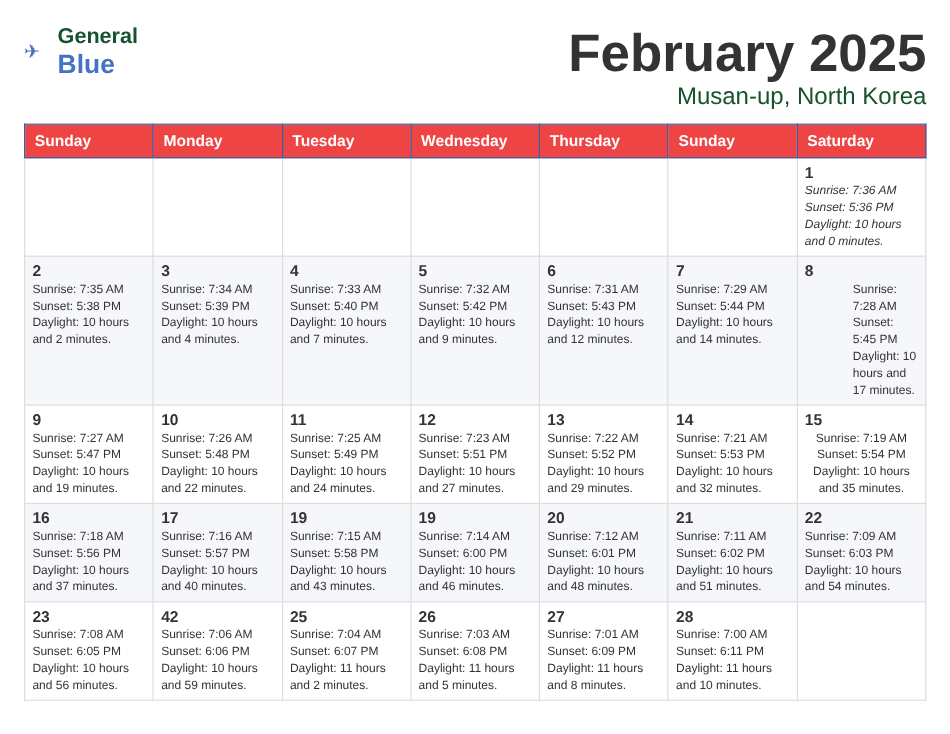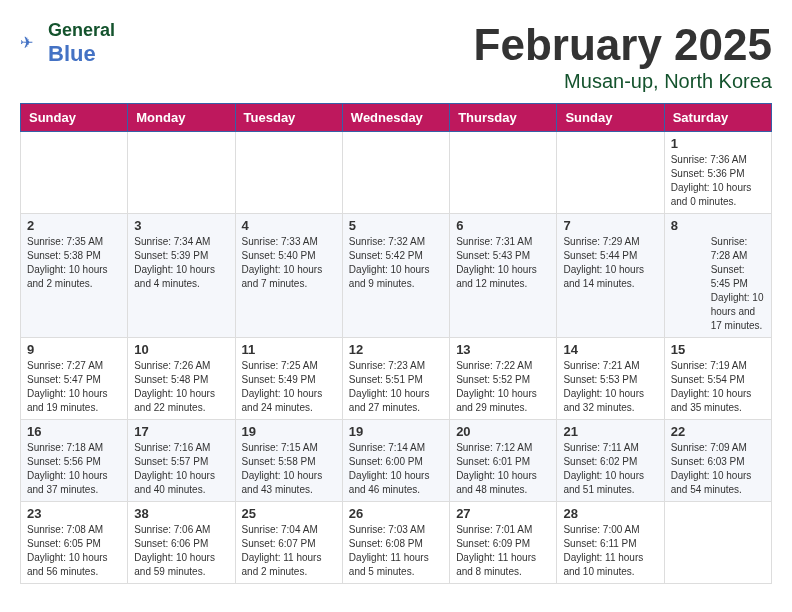--- a/index.html
+++ b/index.html
@@ -46,21 +46,21 @@
     .location-title {
       font-size: 20px;
       color: #14532d;
     }
     .calendar-table {
       width: 100%;
       border-collapse: collapse;
       border: 1px solid #ccc;
     }
     .calendar-table th {
-      background-color: #be185d;
+      background-color: #ef4444;
       color: white;
       text-align: left;
       padding: 6px 8px;
       font-size: 13px;
       font-weight: bold;
       border: 1px solid #3560a8;
     }
     .calendar-table td {
       vertical-align: top;
       padding: 4px 6px;
@@ -124,21 +124,21 @@
   <tbody id="calendar-body">
   <tr>
         <td class="empty-cell"></td>
         <td class="empty-cell"></td>
         <td class="empty-cell"></td>
         <td class="empty-cell"></td>
         <td class="empty-cell"></td>
         <td class="empty-cell"></td>
         <td>
           <span class="day-number">1</span>
-          <div class="cell-info" style="white-space: pre-line;">Sunrise: 7:36 AM
+          <div class="cell-info" style="white-space: pre-line; font-style: italic;">Sunrise: 7:36 AM
 Sunset: 5:36 PM
 Daylight: 10 hours and 0 minutes.</div>
         </td>
       </tr>
       <tr>
         <td>
           <span class="day-number">2</span>
           <div class="cell-info" style="white-space: pre-line;">Sunrise: 7:35 AM
 Sunset: 5:38 PM
 Daylight: 10 hours and 2 minutes.</div>
@@ -212,21 +212,21 @@
 Daylight: 10 hours and 29 minutes.</div>
         </td>
         <td>
           <span class="day-number">14</span>
           <div class="cell-info" style="white-space: pre-line;">Sunrise: 7:21 AM
 Sunset: 5:53 PM
 Daylight: 10 hours and 32 minutes.</div>
         </td>
         <td>
           <span class="day-number">15</span>
-          <div class="cell-info" style="white-space: pre-line;">Sunrise: 7:19 AM
+          <div class="cell-info" style="white-space: pre-line; text-align: center;">Sunrise: 7:19 AM
 Sunset: 5:54 PM
 Daylight: 10 hours and 35 minutes.</div>
         </td>
       </tr>
       <tr>
         <td>
           <span class="day-number">16</span>
           <div class="cell-info" style="white-space: pre-line;">Sunrise: 7:18 AM
 Sunset: 5:56 PM
 Daylight: 10 hours and 37 minutes.</div>
@@ -269,21 +269,21 @@
         </td>
       </tr>
       <tr>
         <td>
           <span class="day-number">23</span>
           <div class="cell-info" style="white-space: pre-line;">Sunrise: 7:08 AM
 Sunset: 6:05 PM
 Daylight: 10 hours and 56 minutes.</div>
         </td>
         <td>
-          <span class="day-number">38</span>
+          <span class="day-number">42</span>
           <div class="cell-info" style="white-space: pre-line;">Sunrise: 7:06 AM
 Sunset: 6:06 PM
 Daylight: 10 hours and 59 minutes.</div>
         </td>
         <td>
           <span class="day-number">25</span>
           <div class="cell-info" style="white-space: pre-line;">Sunrise: 7:04 AM
 Sunset: 6:07 PM
 Daylight: 11 hours and 2 minutes.</div>
         </td>

